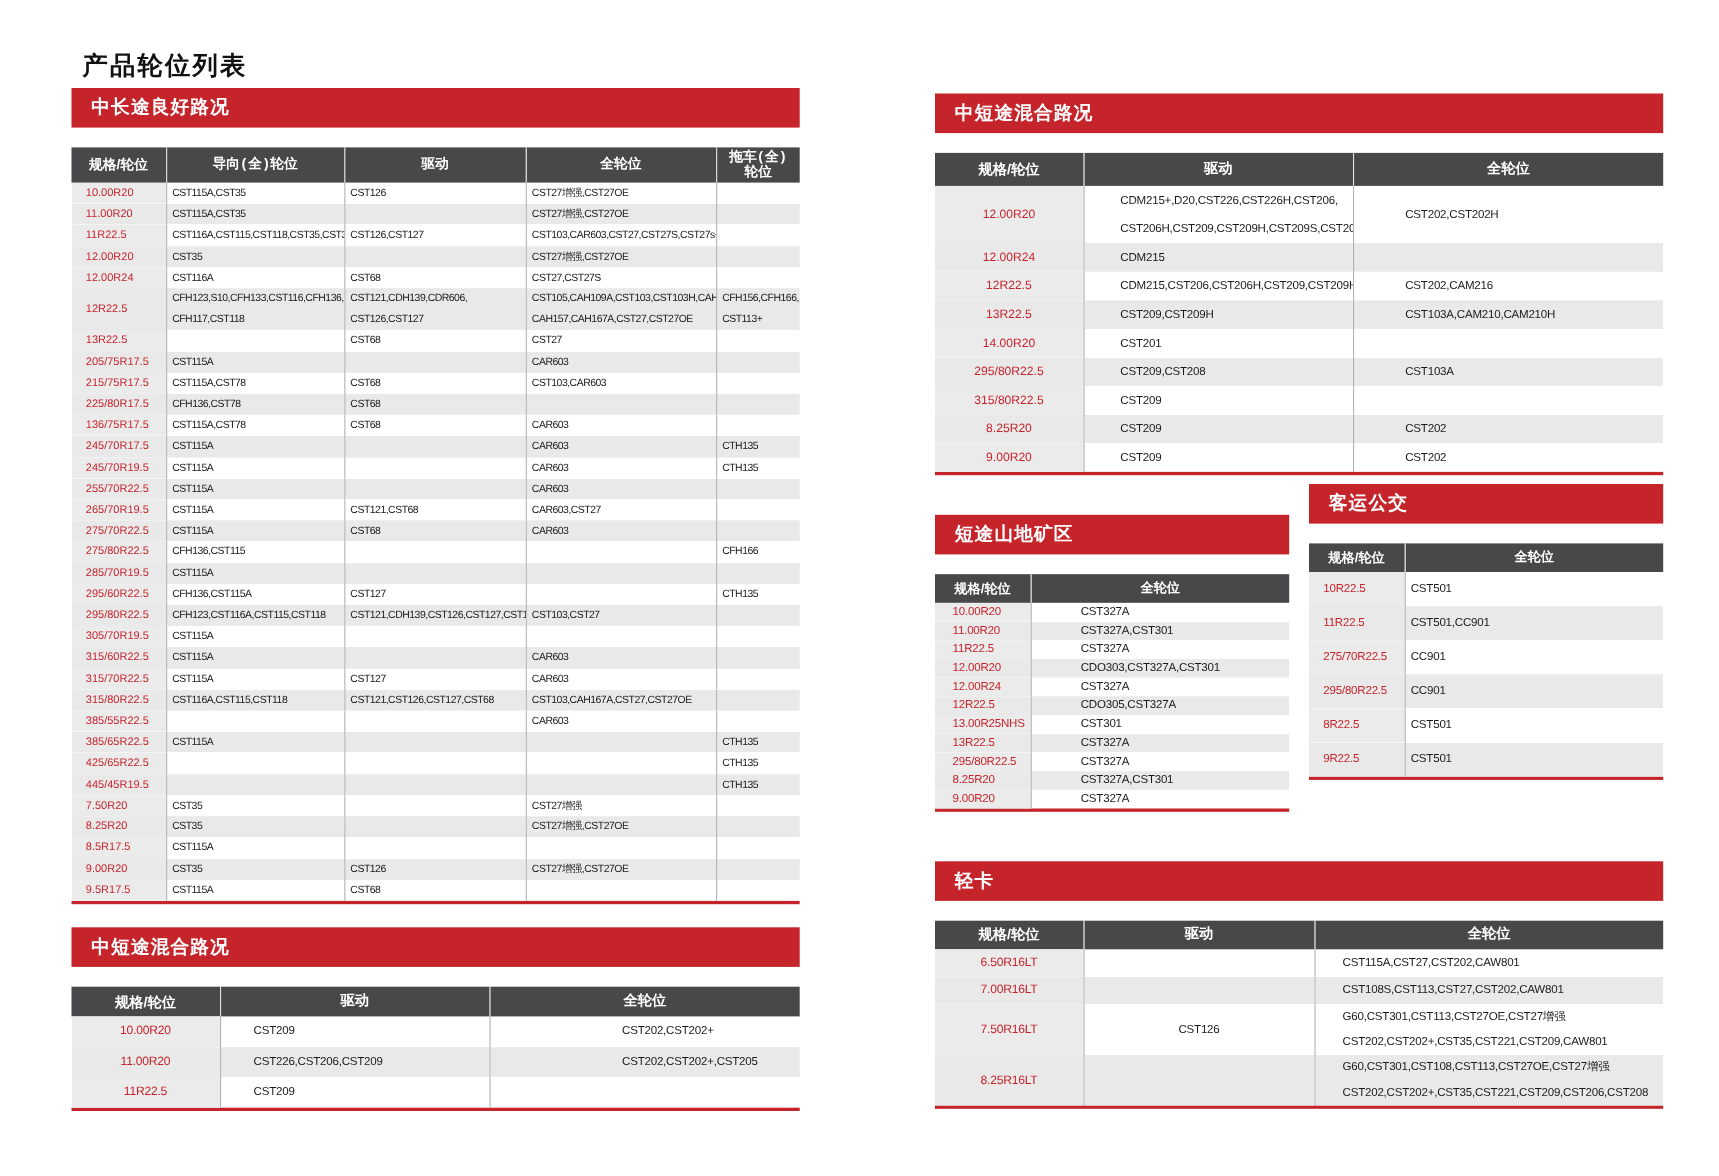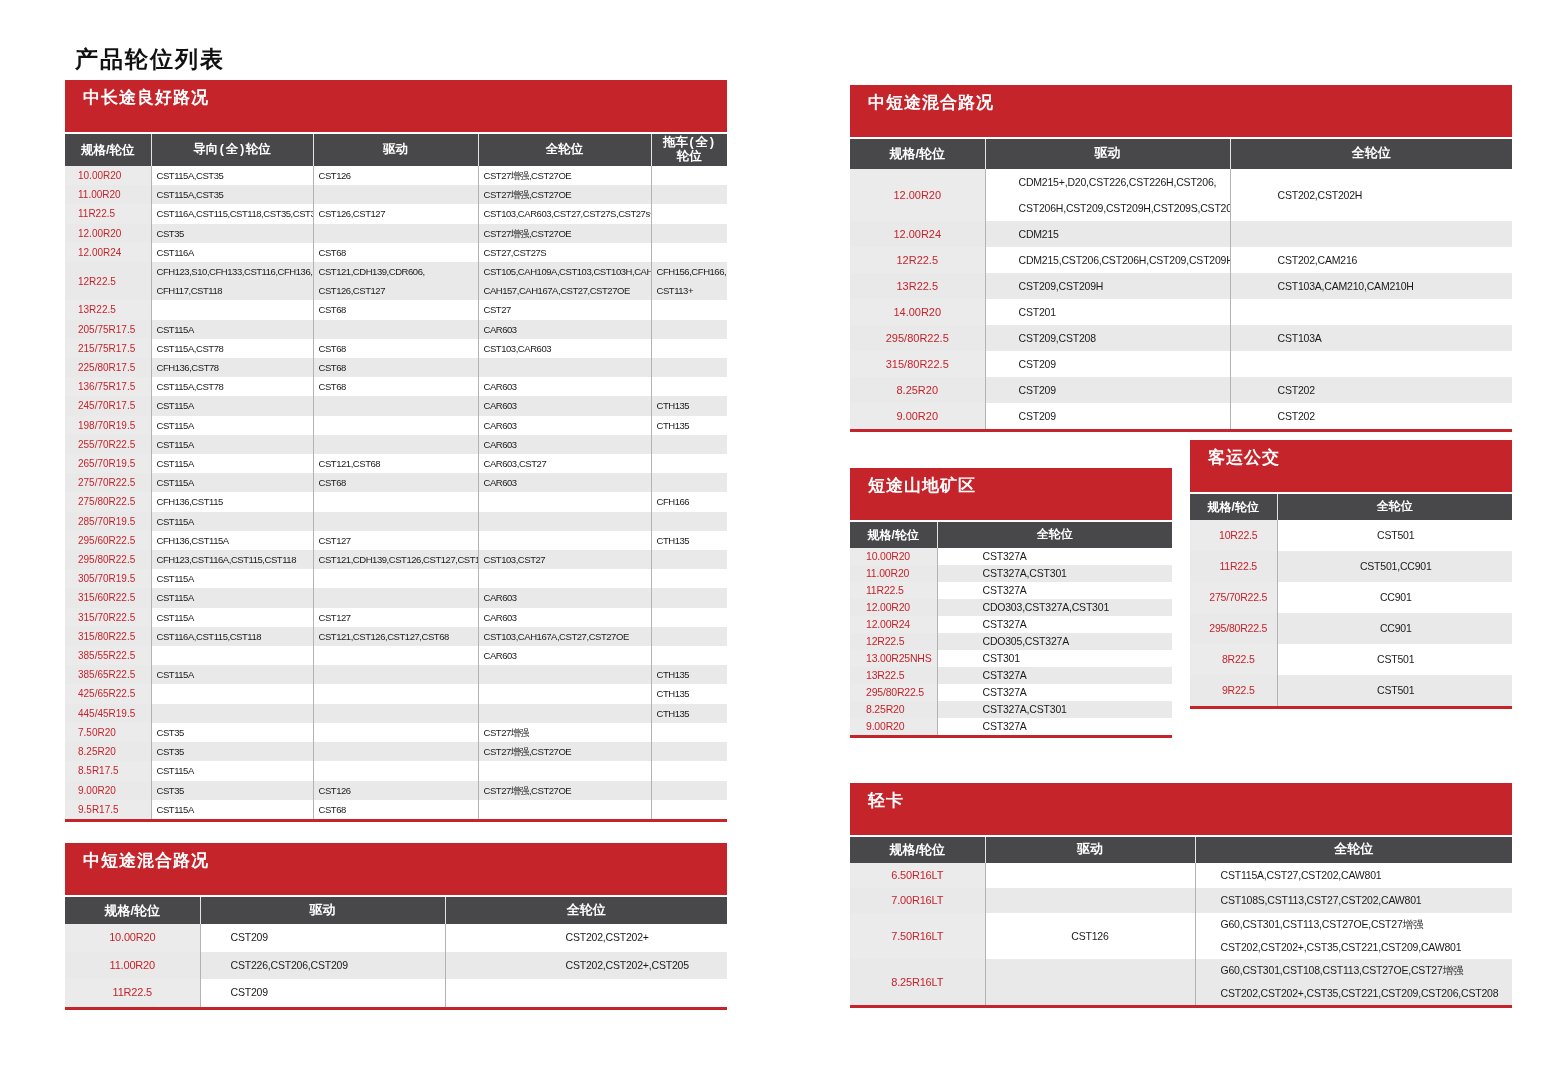--- a/index.html
+++ b/index.html
@@ -7,22 +7,22 @@
     width:1563px;height:1069px;position:relative;background:#fff;
     font-family:"Liberation Sans",sans-serif;color:#1a1a1a;overflow:hidden;
   }
   .page-title{
     position:absolute;left:75px;top:44px;margin:0;
     font-size:23px;font-weight:bold;color:#111;letter-spacing:2px;
   }
   section.tbl{position:absolute;border-bottom:3px solid #c5242b;}
   .bar{
     background:#c5242b;color:#fff;font-weight:bold;font-size:17px;
-    height:52px;line-height:36px;padding-left:18px;letter-spacing:1px;
-    margin-bottom:2px;box-sizing:border-box;
+    height:36px;line-height:36px;padding-left:18px;letter-spacing:1px;
+    margin-bottom:18px;box-sizing:border-box;
   }
   table{border-collapse:collapse;table-layout:fixed;width:100%;}
   th{
     background:#48484a;color:#fff;font-weight:bold;text-align:center;
     white-space:pre-line;line-height:14px;padding:0;vertical-align:middle;
   }
   th + th{border-left:1px solid rgba(255,255,255,.85);font-family:Liberation Mono, monospace;}
   td{
     white-space:pre-line;overflow:hidden;vertical-align:middle;
     padding:0 3px 0 5px;color:#1a1a1a;
@@ -48,21 +48,21 @@
   
   #t3{left:850px;top:468px;width:322px;}
   #t3 th{height:26px;font-size:12px;}
   #t3 td{height:17px;font-size:10.5px;letter-spacing:-0.2px;line-height:17px;}
   #t3 td.c0{padding-left:16px;font-size:10.5px;}
   #t3 td.c1{padding-left:45px;}
 
   
   #t4{left:1190px;top:440px;width:322px;}
   #t4 th{height:26px;font-size:12px;}
-  #t4 td{height:31px;font-size:10.5px;letter-spacing:-0.2px;line-height:31px;text-align:center;}
+  #t4 td{height:31px;font-size:10.5px;letter-spacing:-0.2px;line-height:31px;}
   #t4 td.c0{padding-left:13px;font-size:10.5px;}
   #t4 td.c1{}
 
   
   #t5{left:65px;top:843px;width:662px;}
   #t5 th{height:27px;font-size:13px;}
   #t5 td{height:27.5px;font-size:10.5px;letter-spacing:-0.2px;line-height:27.5px;}
   #t5 td.c0{text-align:center;padding:0;font-size:11px;}
   #t5 td.c1{padding-left:30px;}
   #t5 td.c2{padding-left:120px;}
@@ -183,21 +183,21 @@
           <td class="c4"></td>
         </tr>
         <tr>
           <td class="c0">245/70R17.5</td>
           <td class="c1">CST115A</td>
           <td class="c2"></td>
           <td class="c3">CAR603</td>
           <td class="c4">CTH135</td>
         </tr>
         <tr>
-          <td class="c0">198/70R19.5</td>
+          <td class="c0">245/70R19.5</td>
           <td class="c1">CST115A</td>
           <td class="c2"></td>
           <td class="c3">CAR603</td>
           <td class="c4">CTH135</td>
         </tr>
         <tr>
           <td class="c0">255/70R22.5</td>
           <td class="c1">CST115A</td>
           <td class="c2"></td>
           <td class="c3">CAR603</td>

